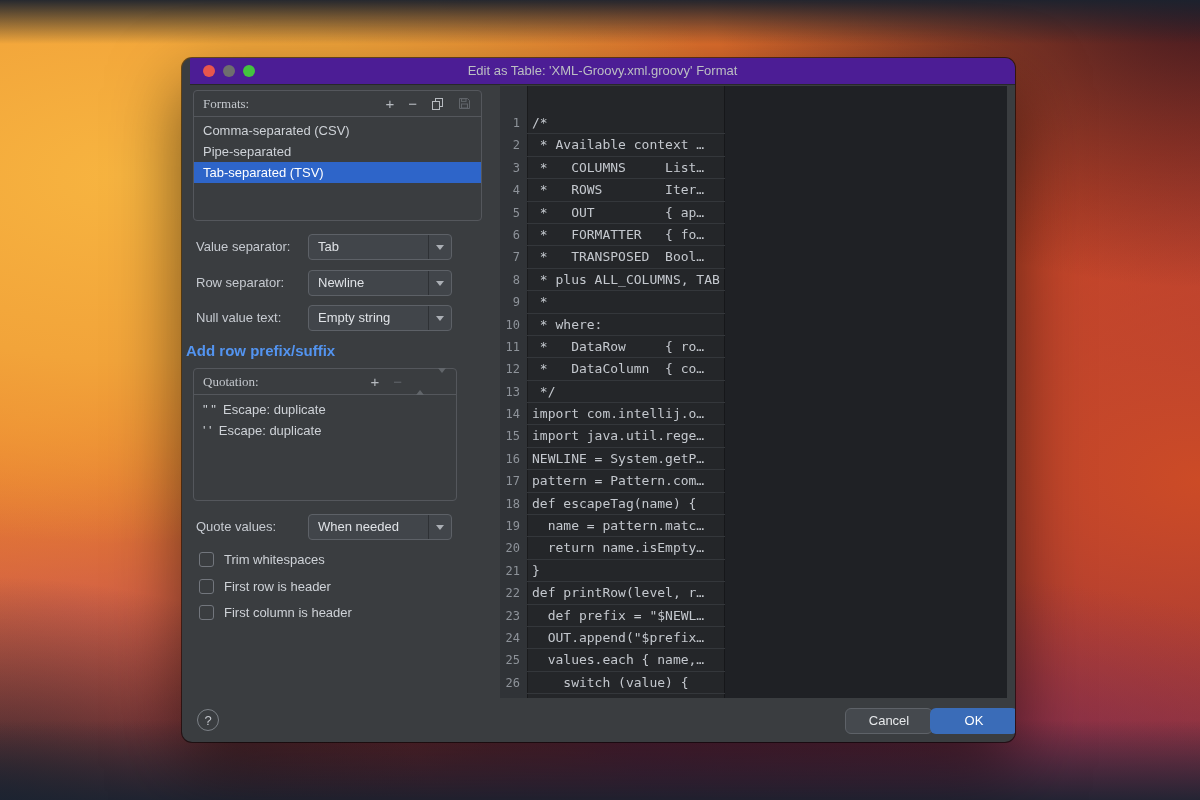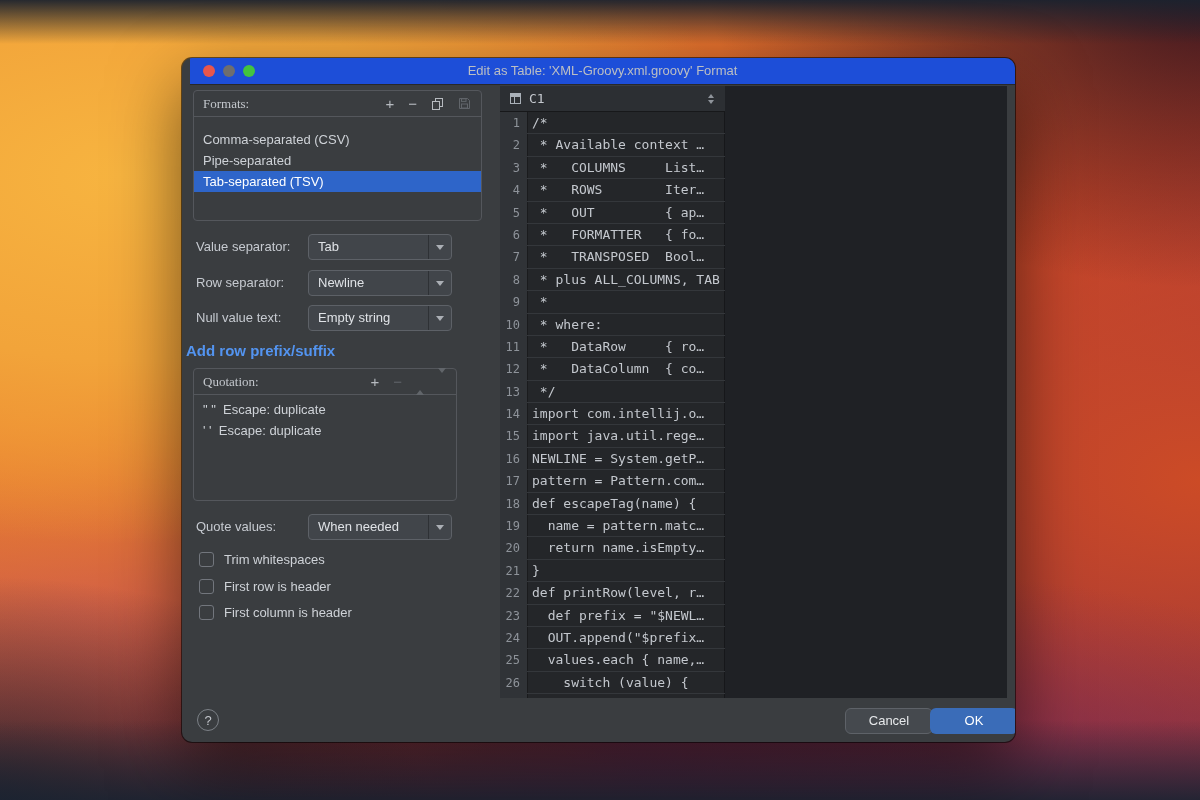--- a/index.html
+++ b/index.html
@@ -16,34 +16,34 @@
       radial-gradient(45% 28% at 6% 76%, #c24a55 0%, rgba(194,74,85,0) 100%),
       radial-gradient(40% 26% at 42% 104%, #6d2850 0%, rgba(109,40,80,0) 100%),
       radial-gradient(16% 22% at 38% 102%, #b34a23 0%, rgba(179,74,35,0) 100%),
       radial-gradient(45% 32% at 78% 104%, #7c2c53 0%, rgba(124,44,83,0) 100%),
       radial-gradient(60% 55% at 100% 60%, #cc4b26 0%, rgba(204,75,38,0) 100%),
       linear-gradient(150deg, #eb9434 0%, #dd6e2c 30%, #c4452a 55%, #a03341 75%, #6b2549 100%);}
   
   .dialog{position:absolute;left:182px;top:58px;width:833px;height:684px;background:#3a3d40;
     border-radius:10px;overflow:hidden;
     box-shadow:0 28px 70px rgba(0,0,0,.55),0 0 0 1px rgba(0,0,0,.55);}
-  .titlebar{position:absolute;left:0;top:0;right:0;height:26px;background:#1d4ed8;
+  .titlebar{position:absolute;left:0;top:0;right:0;height:26px;background:#4c1d95;
     border-bottom:1px solid #27282a;margin-left:8px;}
   .lights{position:absolute;left:13px;top:7px;display:flex;gap:8px;}
   .light{width:12px;height:12px;border-radius:50%;}
   .title{line-height:26px;text-align:center;font-size:13px;color:#bcbfc3;}
   
   .box{position:absolute;border:1px solid #54575c;border-radius:4px;box-sizing:border-box;}
   .box-toolbar{height:25px;display:flex;align-items:center;padding:0 10px 0 9px;
     border-bottom:1px solid #54575c;}
   .box-label{flex:1;font-size:13px;color:#c3c7cc;font-family:Liberation Serif, serif;}
   .tbtn{margin-left:14px;color:#b7bbc0;font-size:15px;line-height:15px;cursor:default;}
   .tbtn.disabled{color:#61656a;}
   .formats-box{left:11px;top:32px;width:289px;height:131px;}
-  .fmt-items{padding-top:3px;margin-top:9px;}
+  .fmt-items{padding-top:3px;}
   .fmt-item{height:21px;line-height:21px;padding-left:9px;font-size:13px;color:#ced2d7;}
   .fmt-item.selected{background:var(--sel,#2e65c9);color:#fff;}
   .q-box{left:11px;top:310px;width:264px;height:133px;}
   .q-items{padding-top:4px;}
   .q-item{height:21px;line-height:21px;padding-left:9px;font-size:13px;color:#ced2d7;white-space:pre;}
   
   .flabel{position:absolute;left:14px;font-size:13px;color:#c6cad0;line-height:26px;}
   .combo{position:absolute;left:126px;width:144px;height:26px;background:#41454a;
     border:1px solid #5d6167;border-radius:4px;box-sizing:border-box;}
   .combo .val{position:absolute;left:9px;top:0;line-height:24px;font-size:13px;color:#dfe2e6;}
@@ -189,34 +189,20 @@
     <span class="cblabel">First row is header</span>
   </div>
   <div class="cbrow" style="top:547px">
     <span class="cb"></span>
     <span class="cblabel">First column is header</span>
   </div>
 
   <div class="table">
     <div class="gut-stripe"></div>
     <div class="cell-stripe"></div>
-    <div class="thead">
-      <span>
-        <svg width="13" height="13" viewBox="0 0 13 13">
-          <rect x="1.5" y="1.5" width="10" height="10" fill="none" stroke="#a9b0b8"></rect>
-          <rect x="1.5" y="1.5" width="10" height="3" fill="#a9b0b8" stroke="#a9b0b8"></rect>
-          <line x1="5.5" y1="4.5" x2="5.5" y2="11.5" stroke="#a9b0b8"></line>
-        </svg>
-      </span>
-      <span class="cname">C1</span>
-      <span class="sort">
-          <i class="u"></i>
-          <i class="d"></i>
-        </span>
-    </div>
     <div class="rows">
         <div class="code-row">
           <div class="gut">1</div>
           <div class="code">/*</div>
         </div>
         <div class="code-row">
           <div class="gut">2</div>
           <div class="code"> * Available context …</div>
         </div>
         <div class="code-row">

